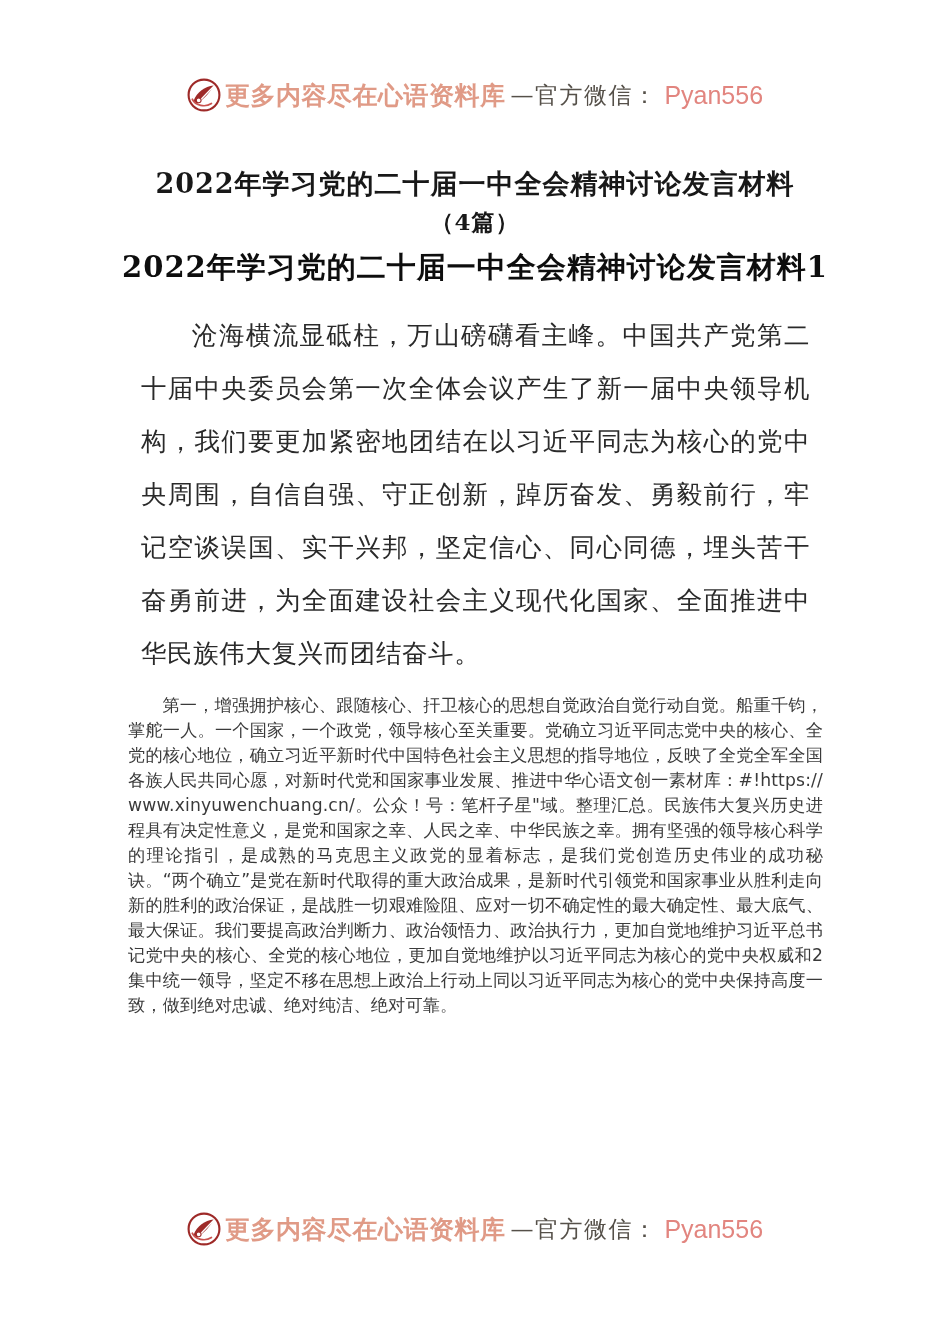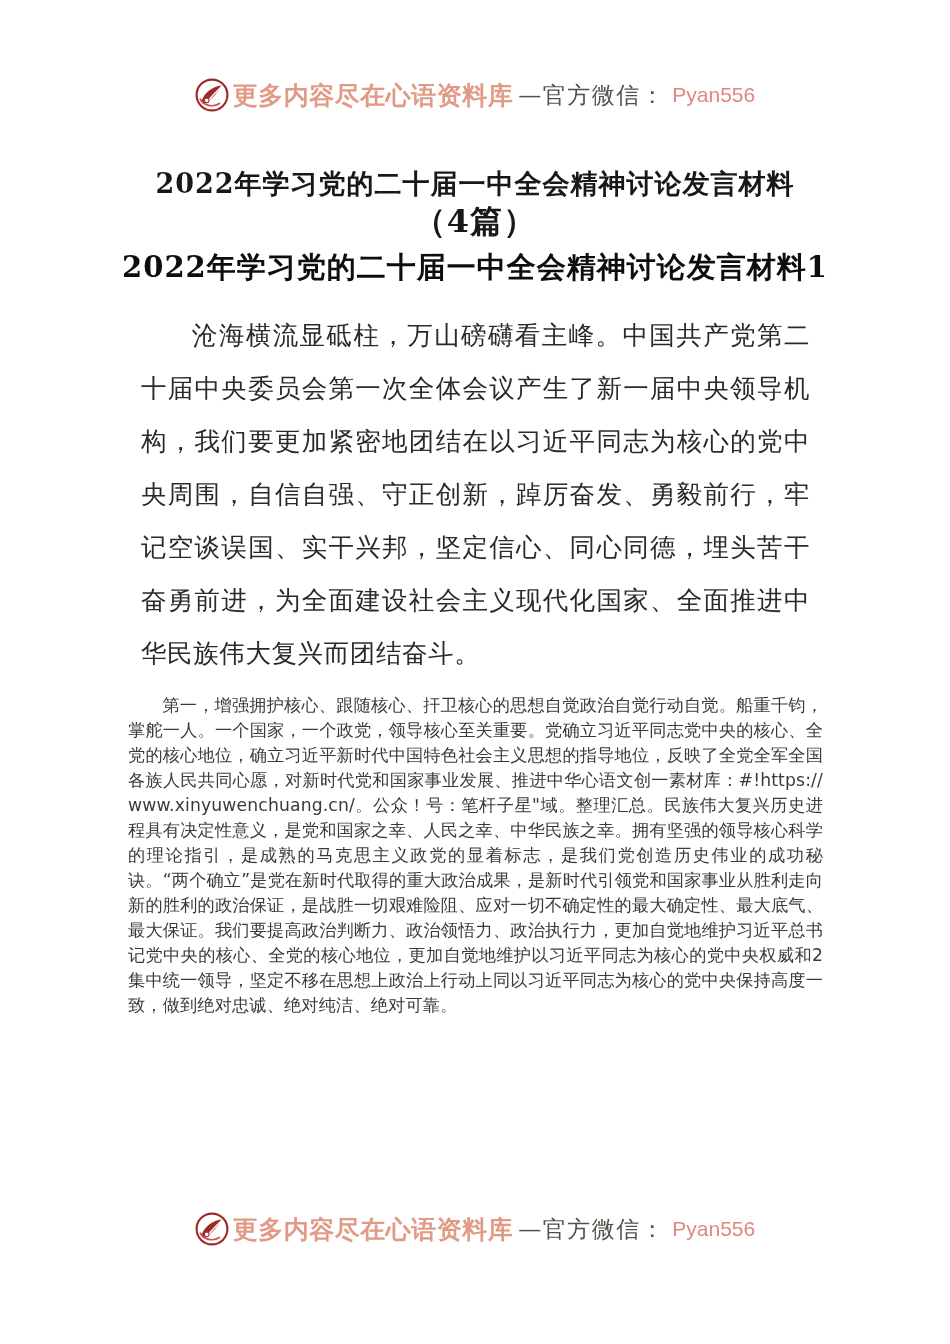--- a/index.html
+++ b/index.html
@@ -57,42 +57,42 @@
     font-family: "DejaVu Serif", serif;
     font-weight: 400;
     font-size: 23px;
     letter-spacing: 1.5px;
     color: #555049;
     margin-left: 1px;
   }
   .wm-text-3 {
     font-family: "Liberation Sans", sans-serif;
     font-weight: 400;
-    font-size: 21px;
+    font-size: 25px;
     letter-spacing: 0px;
     color: #e08striped;
     color: #e2857f;
     margin-left: 3px;
   }
 
   
   .doc-title {
     position: absolute;
     left: 95px;
     width: 760px;
     text-align: center;
     font-family: "DejaVu Serif", serif;
     font-size: 27px;
     font-weight: 700;
     letter-spacing: 1px;
     color: #181818;
     line-height: 1.45;
   }
   .doc-title.line1 { top: 164px; }
-  .doc-title.line2 { top: 198px; font-size: 32px; }
+  .doc-title.line2 { top: 205px; font-size: 23px; }
 
   .doc-subtitle {
     position: absolute;
     left: 95px;
     top: 248px;
     width: 760px;
     text-align: center;
     font-family: "DejaVu Serif", serif;
     font-size: 29px;
     font-weight: 700;

